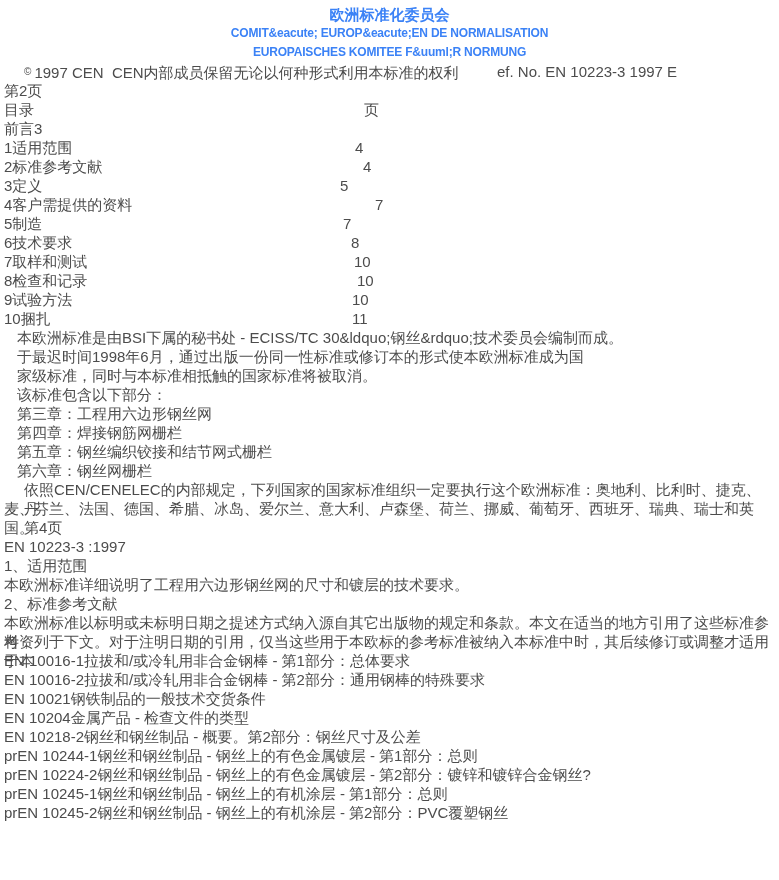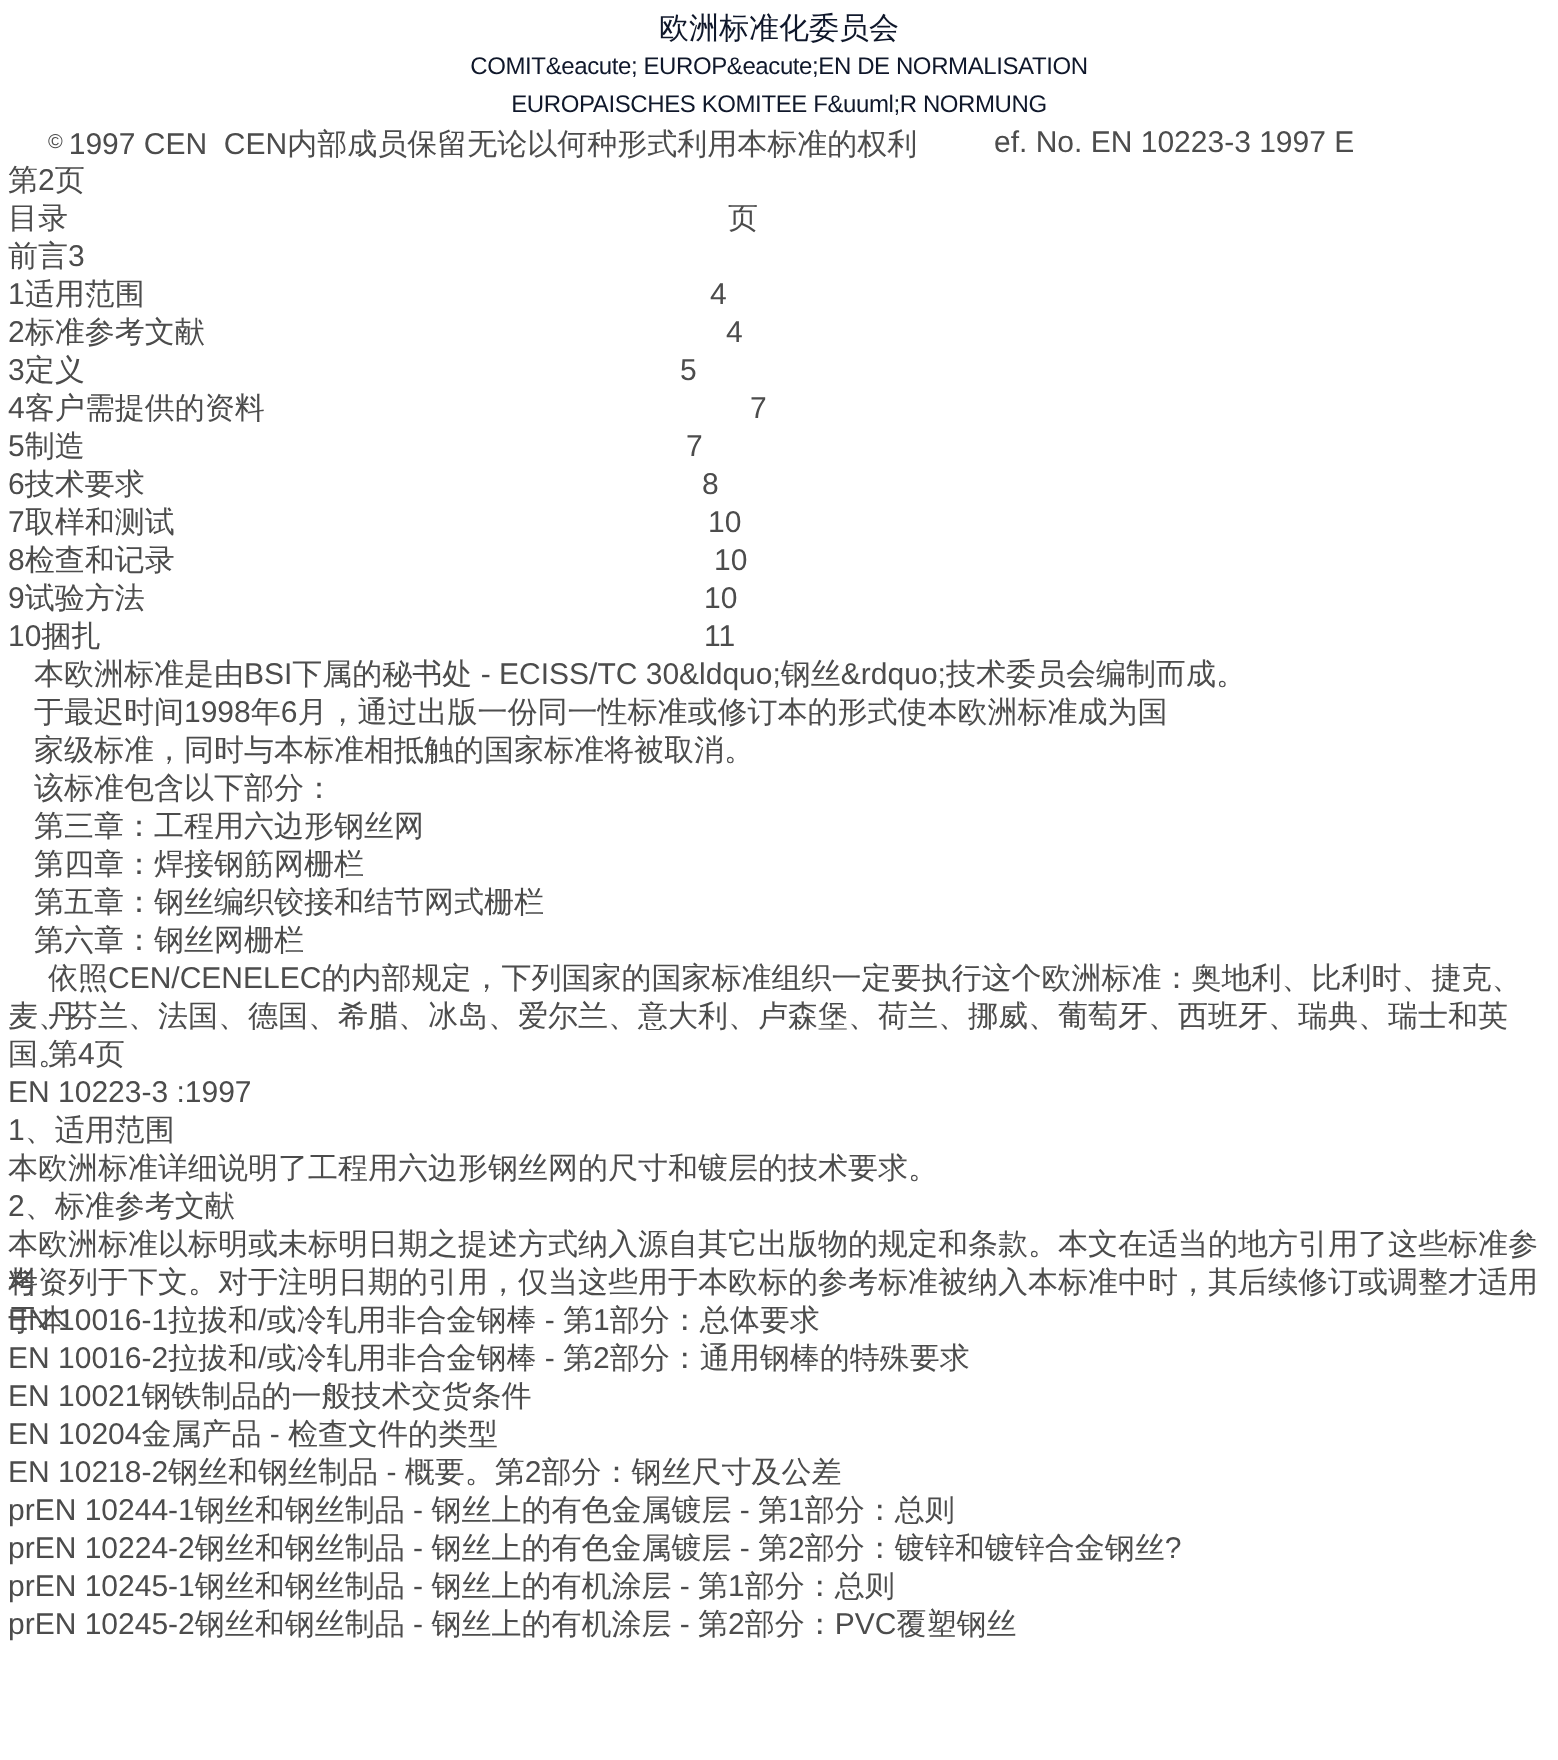--- a/index.html
+++ b/index.html
@@ -6,21 +6,21 @@
   body{
     width:779px;height:880px;overflow:hidden;
     font-family:"Liberation Sans","DejaVu Sans",sans-serif;
     color:#4c4c4c;
     font-size:15px;line-height:19px;
     -webkit-font-smoothing:antialiased;
   }
   .page{padding:5px 4px 0 4px;position:relative;}
   .line,.hline,.toc-row{white-space:pre-wrap;height:19px;overflow:visible;}
   .center{text-align:center;}
-  .bold{font-weight:normal;color:#0f172a;}
+  .bold{font-weight:bold;color:#3b82f6;}
   .hline.zh{font-size:15px;}
   .hline.latin{font-size:12px;letter-spacing:-0.2px;}
   .ind1{padding-left:13px;}
   .ind2{padding-left:20px;}
   .copyright{position:relative;}
   .copy-sym{font-size:10px;vertical-align:3px;margin-right:3px;}
   .copy-right{position:absolute;left:493px;top:0;}
   .toc-row{position:relative;}
   .toc-page{position:absolute;top:0;}
   #toc .toc-row:nth-child(1)  .toc-page{left:360px;}

